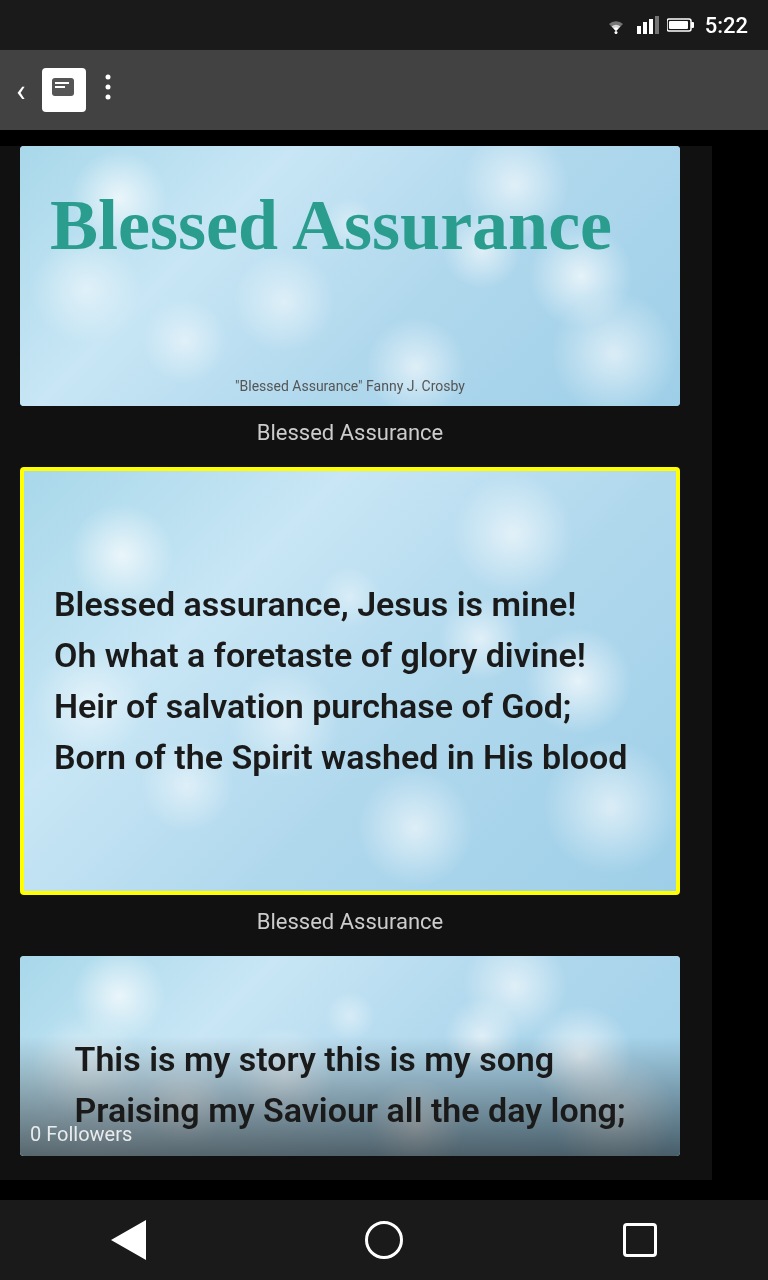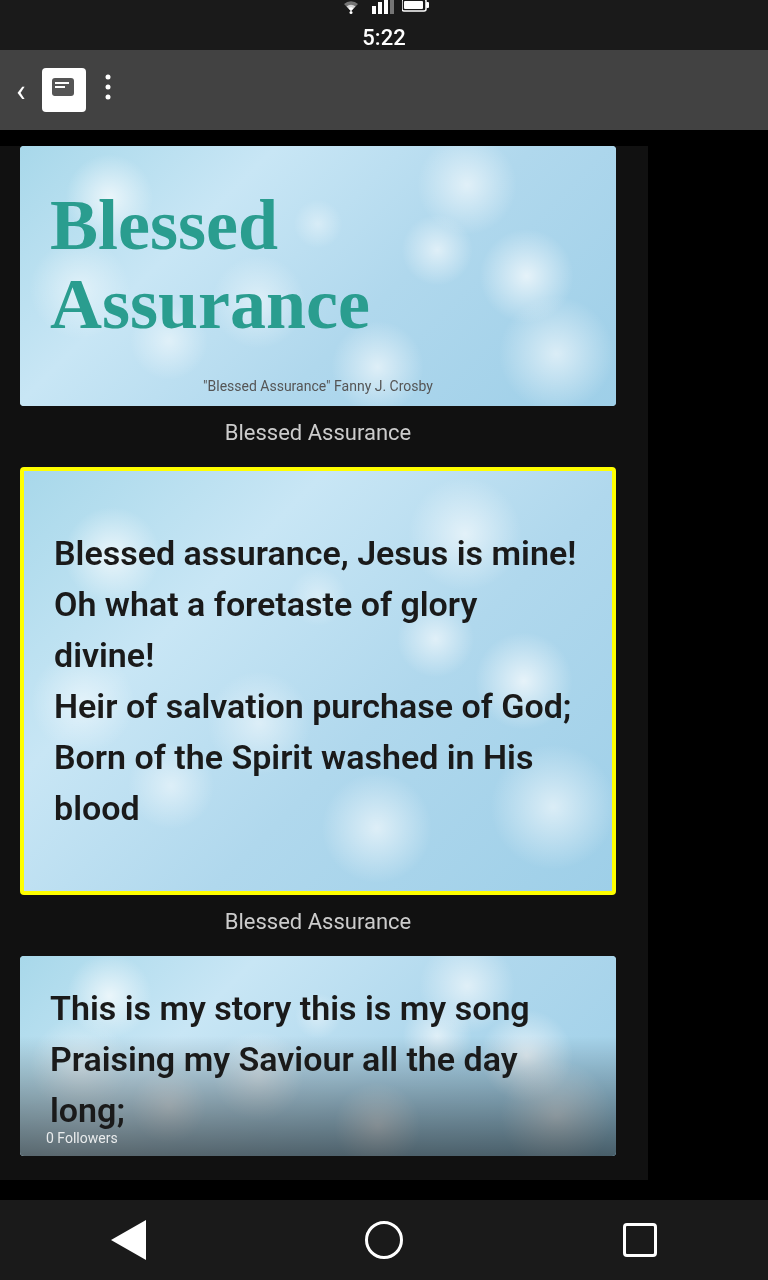--- a/index.html
+++ b/index.html
@@ -16,21 +16,20 @@
     
     .status-bar {
       width: 768px;
       height: 50px;
       background: #1a1a1a;
       display: flex;
       align-items: center;
       justify-content: flex-end;
       padding: 0 20px;
       gap: 10px;
-      flex-direction: column;
     }
     .status-icons {
       display: flex;
       align-items: center;
       gap: 8px;
     }
     .status-time {
       color: #fff;
       font-size: 22px;
       font-weight: 500;
@@ -74,21 +73,21 @@
     }
     .more-btn {
       color: #fff;
       font-size: 28px;
       cursor: pointer;
       letter-spacing: 1px;
     }
 
     
     .main-content {
-      width: 648px;
+      width: 712px;
       background: #111;
       padding: 0 12px 20px 0;
     }
 
     
     .slide-card {
       margin: 16px 20px 4px 20px;
     }
 
     .slide-image-wrapper {
@@ -209,23 +208,23 @@
       color: #ccc;
       font-size: 22px;
       text-align: center;
       padding: 10px 0 6px 0;
     }
 
     
     .followers-overlay {
       position: absolute;
       bottom: 10px;
-      left: 26px;
+      left: 10px;
       color: rgba(255,255,255,0.85);
-      font-size: 14px;
+      font-size: 20px;
       z-index: 10;
     }
 
     
     .nav-bar {
       position: fixed;
       bottom: 0;
       left: 0;
       width: 768px;
       height: 80px;

